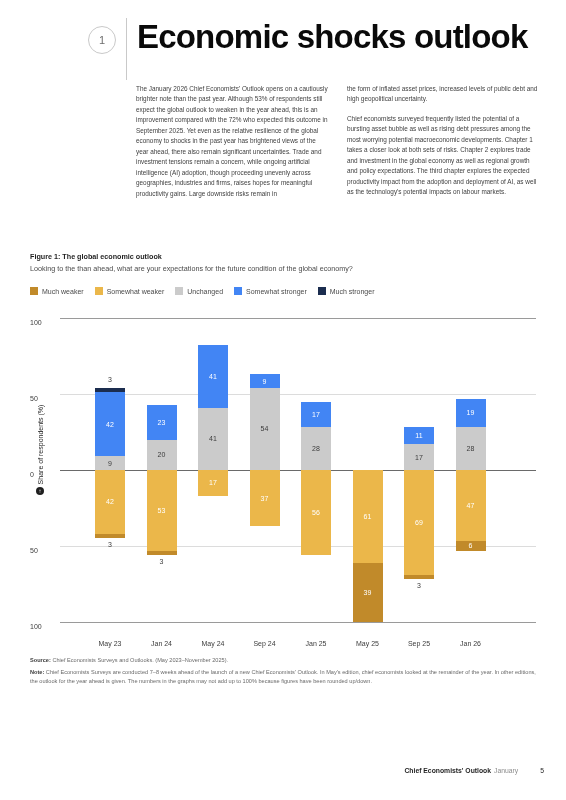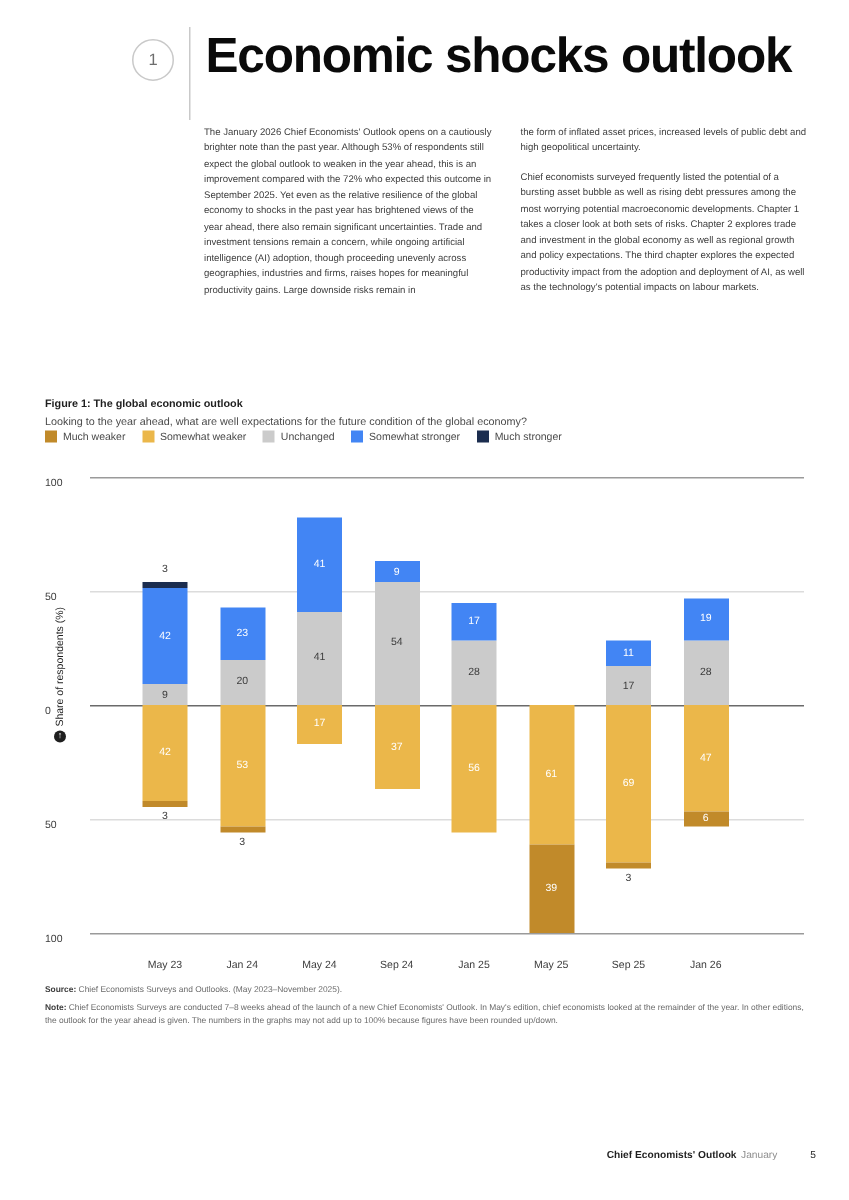--- a/index.html
+++ b/index.html
@@ -25,21 +25,21 @@
   }
 
   
   .cols{position:absolute;left:136px;top:84px;width:404px;display:flex;gap:18px;}
   .col{width:193px;}
   .col p{margin:0 0 9px 0;font-size:6.4px;line-height:10.45px;color:#3e3e3e;text-align:left;}
   .col p:last-child{margin-bottom:0;}
 
   
   .figwrap{position:absolute;left:30px;top:252px;width:506px;}
-  .fig-title{font-size:7.2px;font-weight:700;color:#1f1f1f;margin:12px 0 3px 0;}
+  .fig-title{font-size:7.2px;font-weight:700;color:#1f1f1f;margin:0 0 3px 0;}
   .fig-sub{font-size:7.2px;color:#4a4a4a;margin:0;}
 
   .legend{position:absolute;left:30px;top:287px;display:flex;align-items:center;gap:11px;}
   .lg{display:flex;align-items:center;gap:4px;}
   .sw{width:8px;height:8px;display:block;}
   .lg span.txt{font-size:7px;color:#4a4a4a;white-space:nowrap;}
 
   
   .chart{position:absolute;left:30px;top:318px;width:506px;height:318px;}
   .ylabel{
@@ -99,21 +99,21 @@
       <p>The January 2026 Chief Economists' Outlook opens on a cautiously brighter note than the past year. Although 53% of respondents still expect the global outlook to weaken in the year ahead, this is an improvement compared with the 72% who expected this outcome in September 2025. Yet even as the relative resilience of the global economy to shocks in the past year has brightened views of the year ahead, there also remain significant uncertainties. Trade and investment tensions remain a concern, while ongoing artificial intelligence (AI) adoption, though proceeding unevenly across geographies, industries and firms, raises hopes for meaningful productivity gains. Large downside risks remain in</p>
     </div>
     <div class="col">
       <p>the form of inflated asset prices, increased levels of public debt and high geopolitical uncertainty.</p>
       <p>Chief economists surveyed frequently listed the potential of a bursting asset bubble as well as rising debt pressures among the most worrying potential macroeconomic developments. Chapter 1 takes a closer look at both sets of risks. Chapter 2 explores trade and investment in the global economy as well as regional growth and policy expectations. The third chapter explores the expected productivity impact from the adoption and deployment of AI, as well as the technology's potential impacts on labour markets.</p>
     </div>
   </div>
 
   <div class="figwrap">
     <p class="fig-title">Figure 1: The global economic outlook</p>
-    <p class="fig-sub">Looking to the year ahead, what are well expectations for the future condition of the global economy?</p>
+    <p class="fig-sub">Looking to the than ahead, what are your expectations for the future condition of the global economy?</p>
   </div>
 
   <div class="legend" id="legend">
       <div class="lg">
         <span class="sw" style="background: rgb(193, 138, 42);"></span>
         <span class="txt">Much weaker</span>
       </div>
       <div class="lg">
         <span class="sw" style="background: rgb(235, 183, 74);"></span>
         <span class="txt">Somewhat weaker</span>

